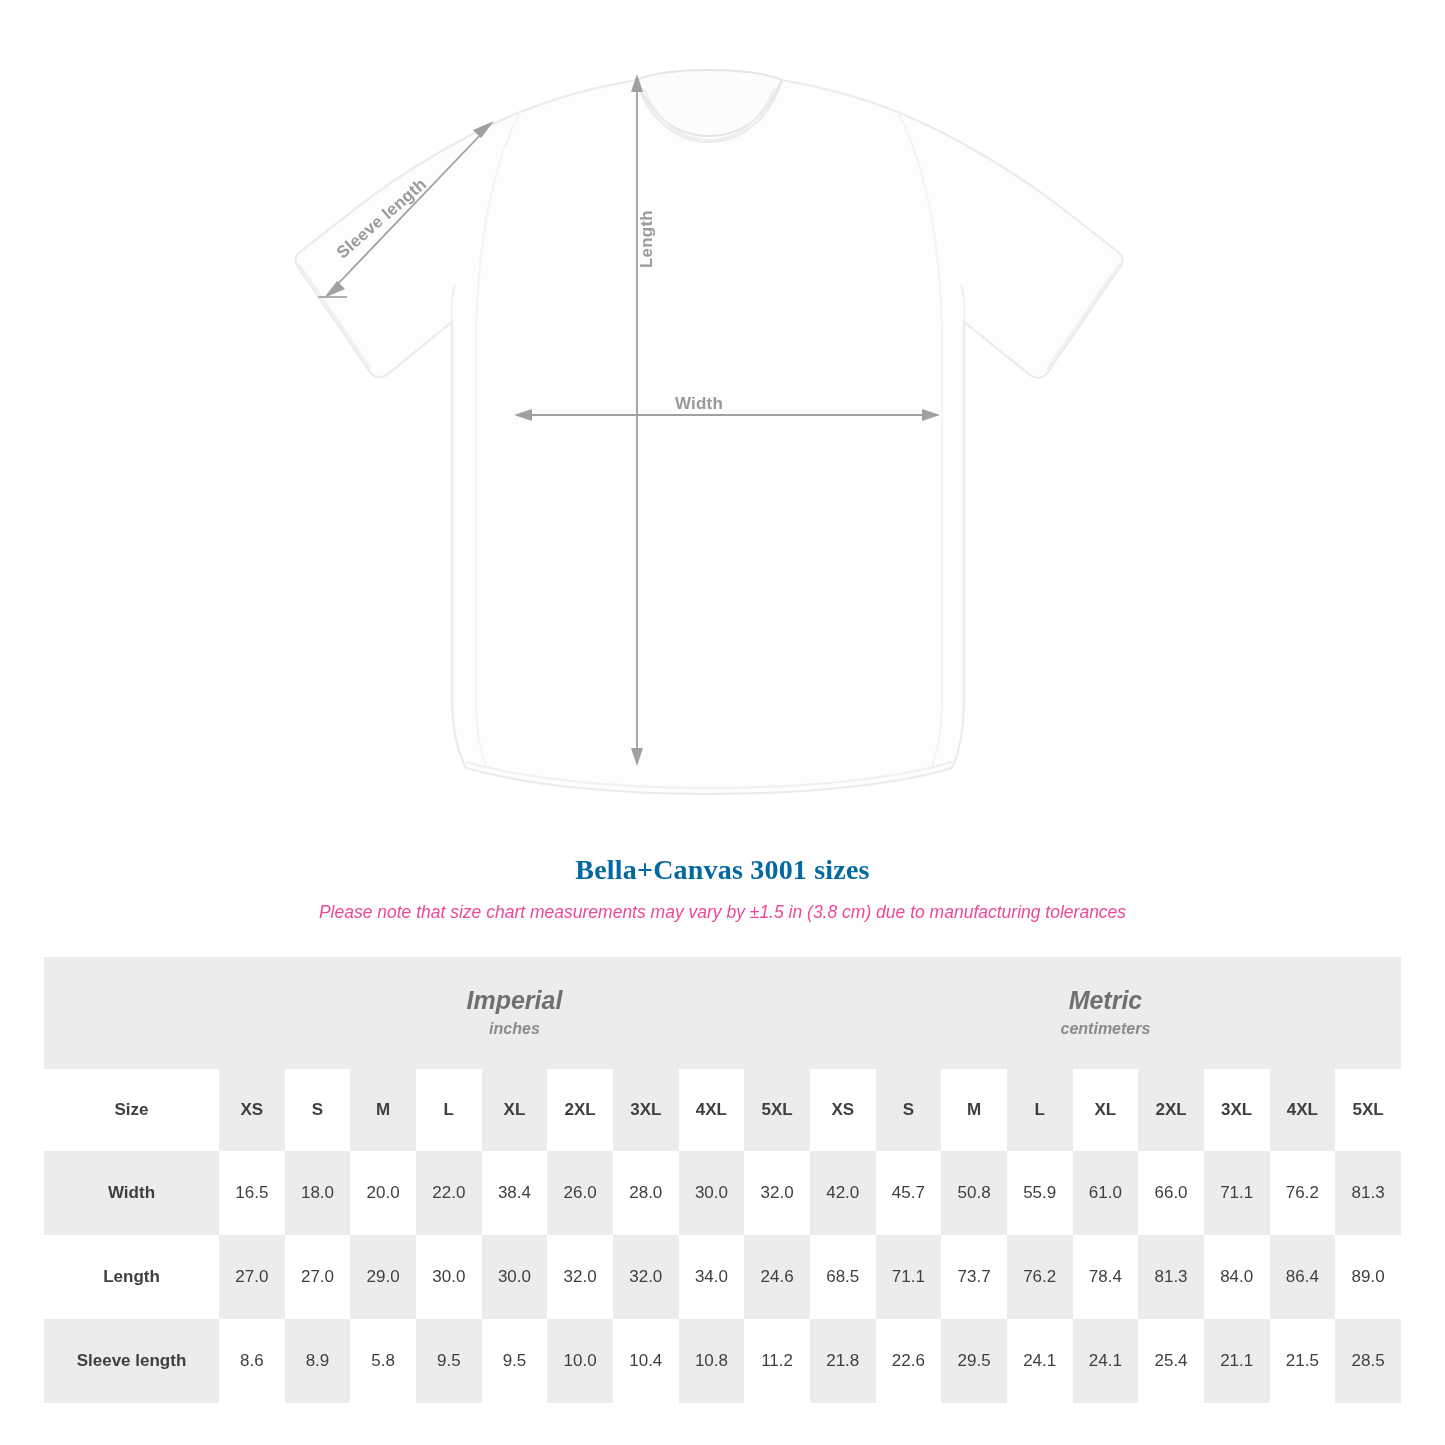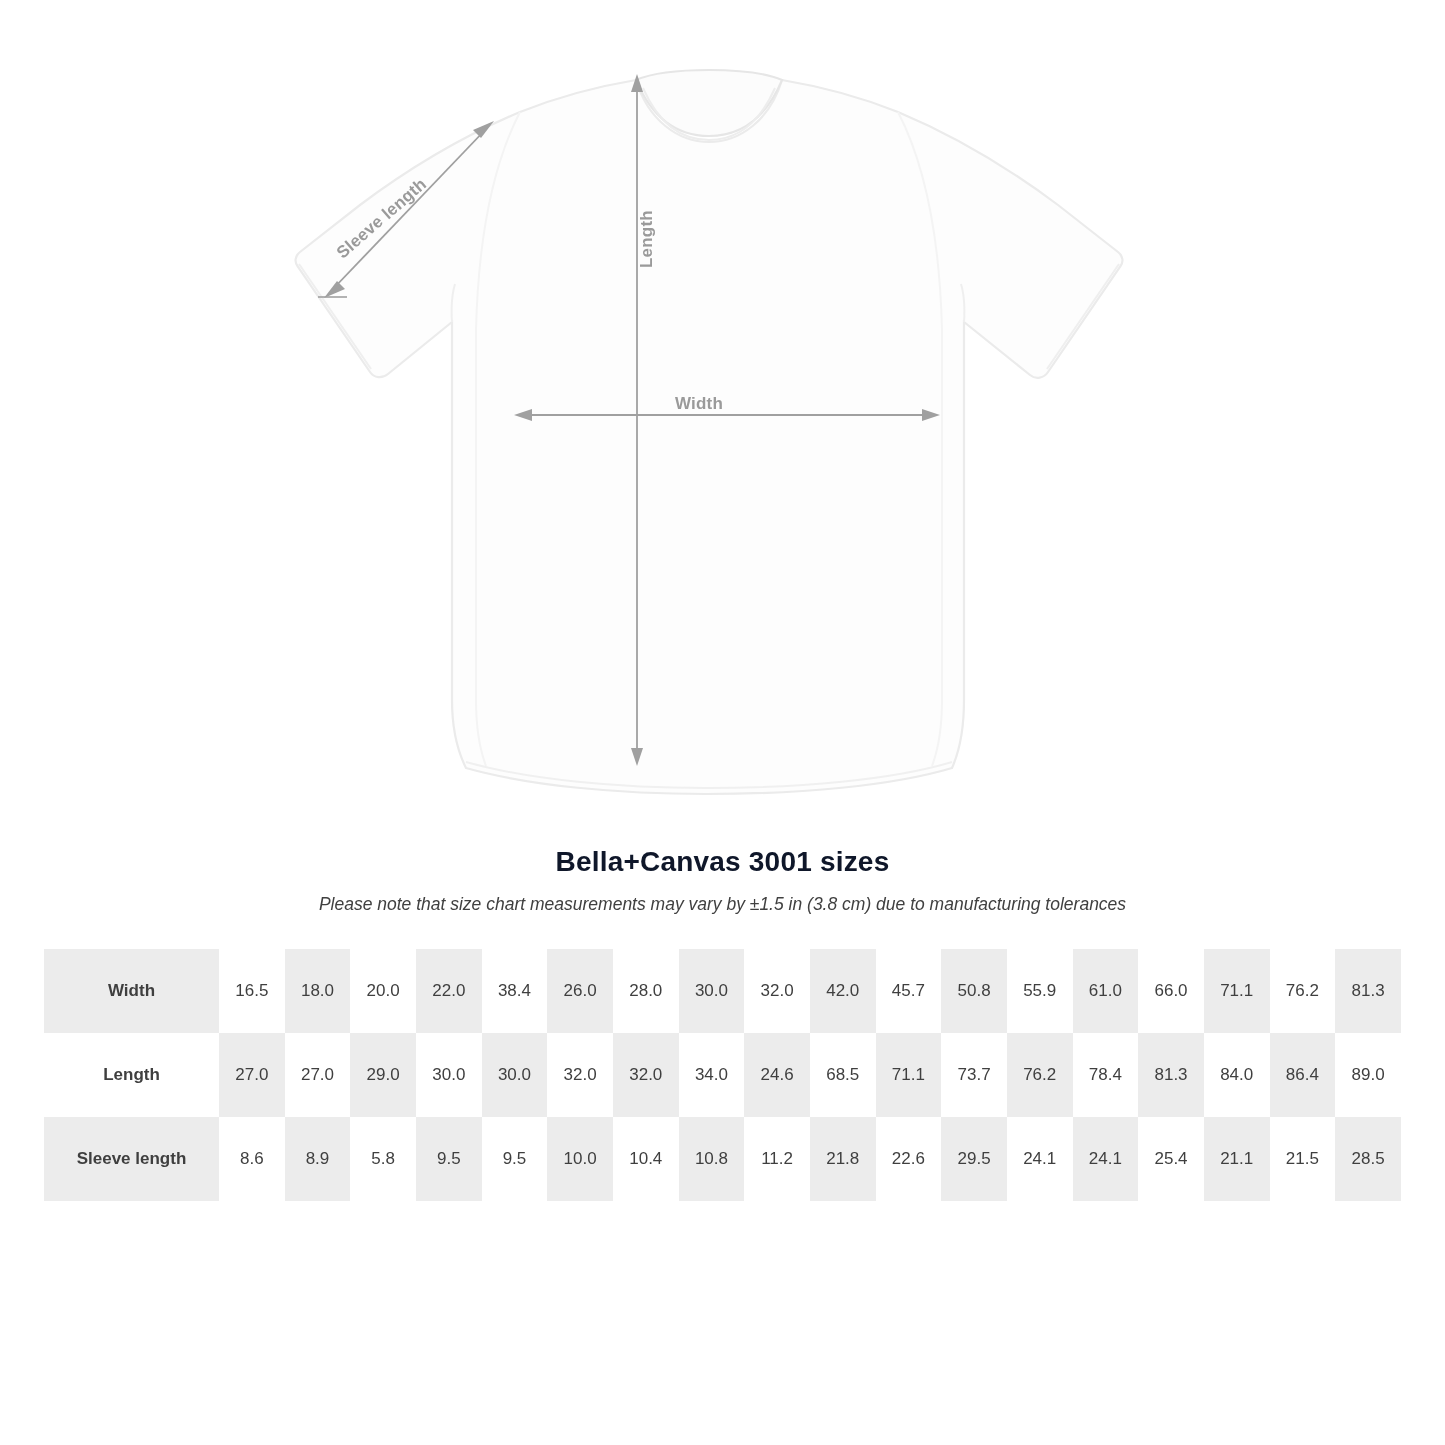--- a/index.html
+++ b/index.html
@@ -49,29 +49,30 @@
   .label-width {
     left: 675px;
     top: 394px;
   }
 
   
   .chart-title {
     text-align: center;
     font-size: 28px;
     font-weight: bold;
-    color: #0f172a;
-    margin: 16px 0 0 0;
+    color: #0369a1;
+    margin: 24px 0 0 0;
     letter-spacing: 0.2px;
+    font-family: Liberation Serif, serif;
   }
   .chart-note {
     text-align: center;
     font-size: 17.5px;
     font-style: italic;
-    color: #404040;
+    color: #ec4899;
     margin: 16px 0 0 0;
   }
 
   
   .table-wrap {
     margin: 34px 44px 0 44px;
   }
   table.size-table {
     width: 1357px;
     border-collapse: collapse;
@@ -207,21 +208,53 @@
 <div class="chart-title">Bella+Canvas 3001 sizes</div>
 <div class="chart-note">Please note that size chart measurements may vary by ±1.5 in (3.8 cm) due to manufacturing tolerances</div>
 
 <div class="table-wrap">
   <table class="size-table">
     <colgroup>
       <col class="col-label">
       <col span="18">
     </colgroup>
     <tbody>
-
+      <tr class="unit-row">
+        <th></th>
+        <th colspan="9">
+          <div class="unit-sys">Imperial</div>
+          <div class="unit-sub">inches</div>
+        </th>
+        <th colspan="9">
+          <div class="unit-sys">Metric</div>
+          <div class="unit-sub">centimeters</div>
+        </th>
+      </tr>
+
+      <tr class="hdr-row shade-a">
+        <td class="row-label shade-a">Size</td>
+        <td class="sz shade-b">XS</td>
+        <td class="sz shade-a">S</td>
+        <td class="sz shade-b">M</td>
+        <td class="sz shade-a">L</td>
+        <td class="sz shade-b">XL</td>
+        <td class="sz shade-a">2XL</td>
+        <td class="sz shade-b">3XL</td>
+        <td class="sz shade-a">4XL</td>
+        <td class="sz shade-b">5XL</td>
+        <td class="sz shade-a">XS</td>
+        <td class="sz shade-b">S</td>
+        <td class="sz shade-a">M</td>
+        <td class="sz shade-b">L</td>
+        <td class="sz shade-a">XL</td>
+        <td class="sz shade-b">2XL</td>
+        <td class="sz shade-a">3XL</td>
+        <td class="sz shade-b">4XL</td>
+        <td class="sz shade-a">5XL</td>
+      </tr>
 
       <tr class="data-row">
         <td class="row-label shade-b">Width</td>
         <td class="shade-a">16.5</td>
         <td class="shade-b">18.0</td>
         <td class="shade-a">20.0</td>
         <td class="shade-b">22.0</td>
         <td class="shade-a">38.4</td>
         <td class="shade-b">26.0</td>
         <td class="shade-a">28.0</td>

